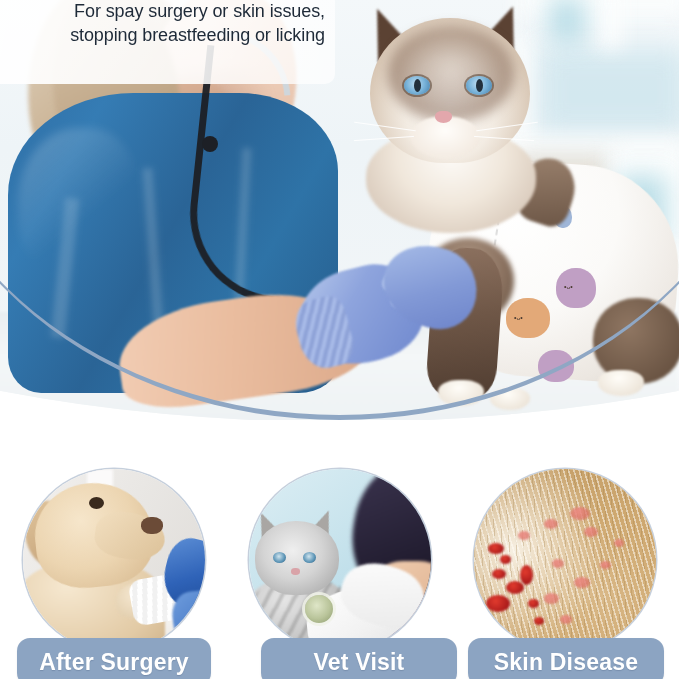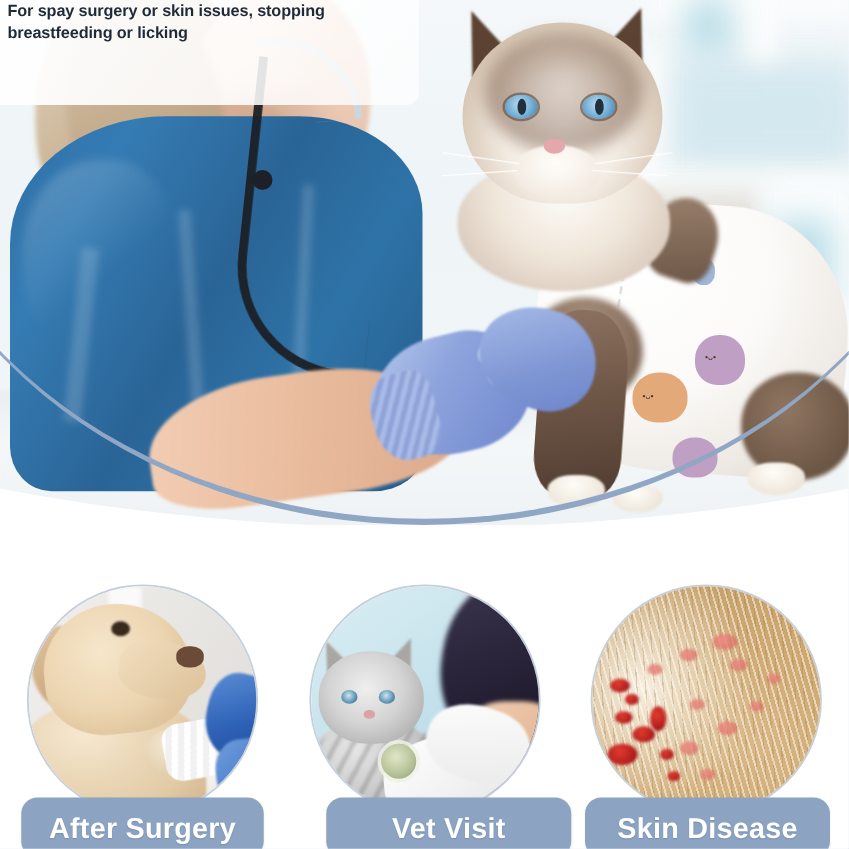--- a/index.html
+++ b/index.html
@@ -263,22 +263,22 @@
     position:absolute; left:0; top:0; width:337px; height:86px;
     background:linear-gradient(100deg, rgba(255,255,255,.94) 0%, rgba(255,255,255,.88) 62%, rgba(255,255,255,.70) 100%);
     border-radius:0 0 10px 0;
     padding:2px 10px 0 8px;
   }
   .hero-title {
     font-size:27px; font-weight:bold; color:#2b3e54;
     letter-spacing:.6px; line-height:1.05; margin-bottom:2px;
   }
   .hero-sub {
-    font-size:13px; font-weight:bold; color:#1e2a38;
-    line-height:1.32; letter-spacing:-.1px;
+    font-size:18px; font-weight:normal; color:#1e2a38;
+    line-height:1.32; letter-spacing:-.1px;text-align:right;
   }
   .curve-line {
     position:absolute; left:-92px; top:-292px; width:863px; height:712px;
     border-bottom:5px solid #8fa7c4;
     border-radius:50%;
     pointer-events:none;
   }
 
   
   .cards { position:absolute; left:0; top:440px; width:679px; height:239px; }

